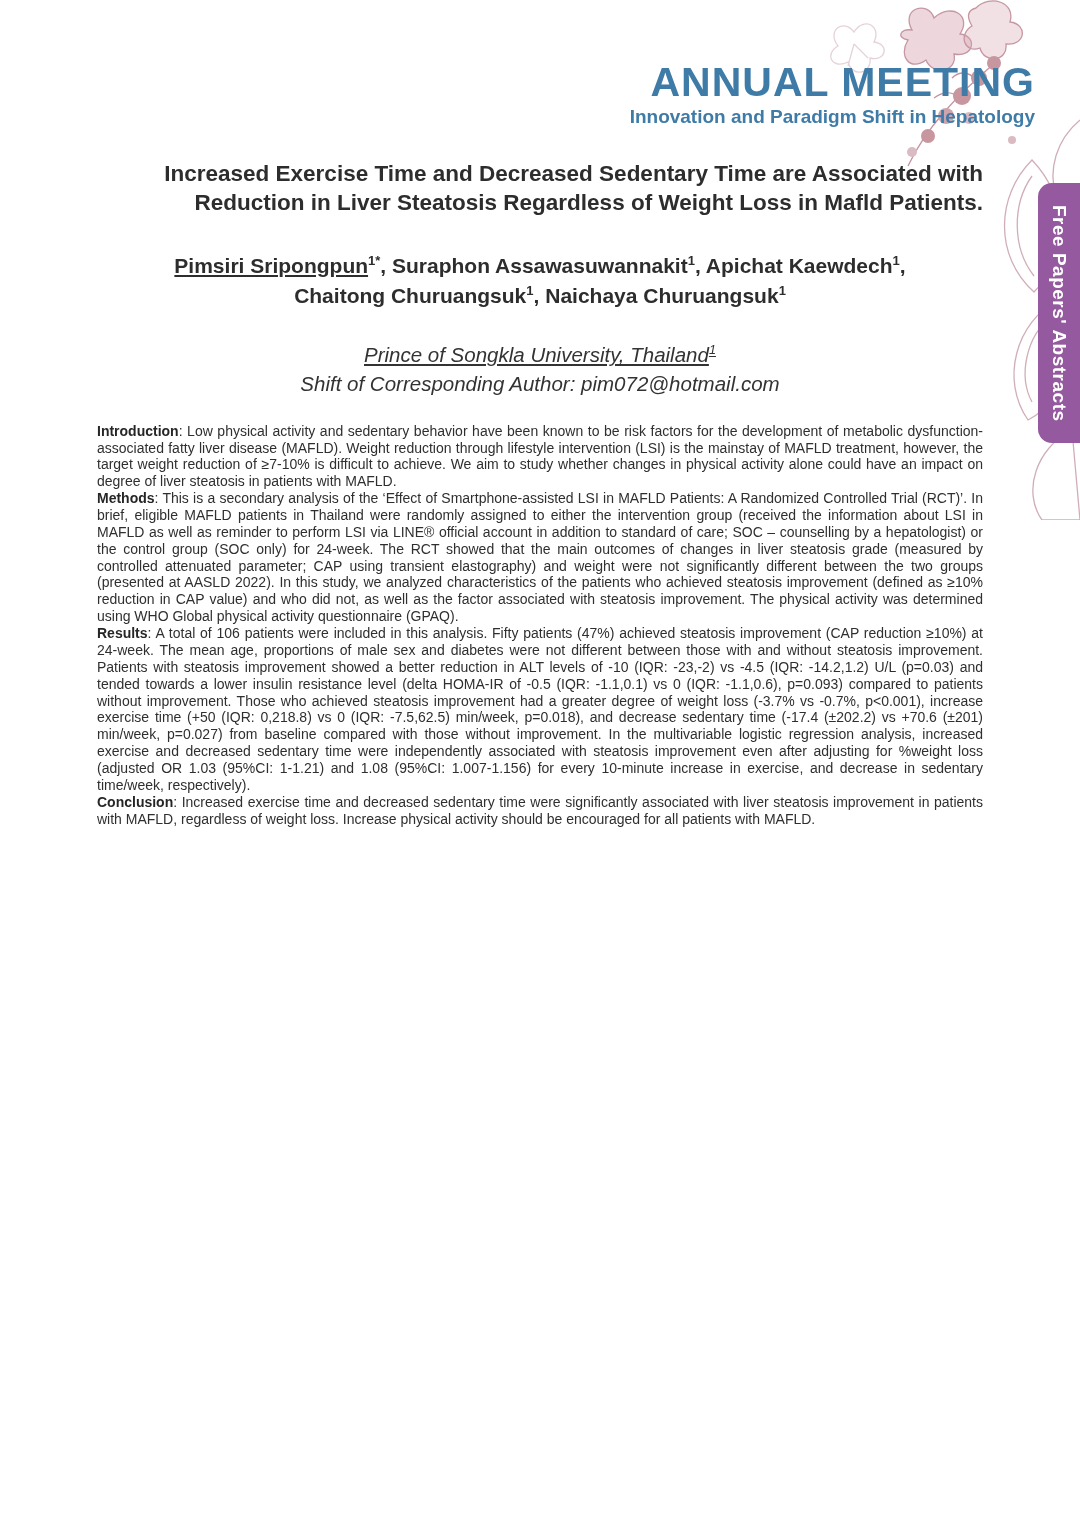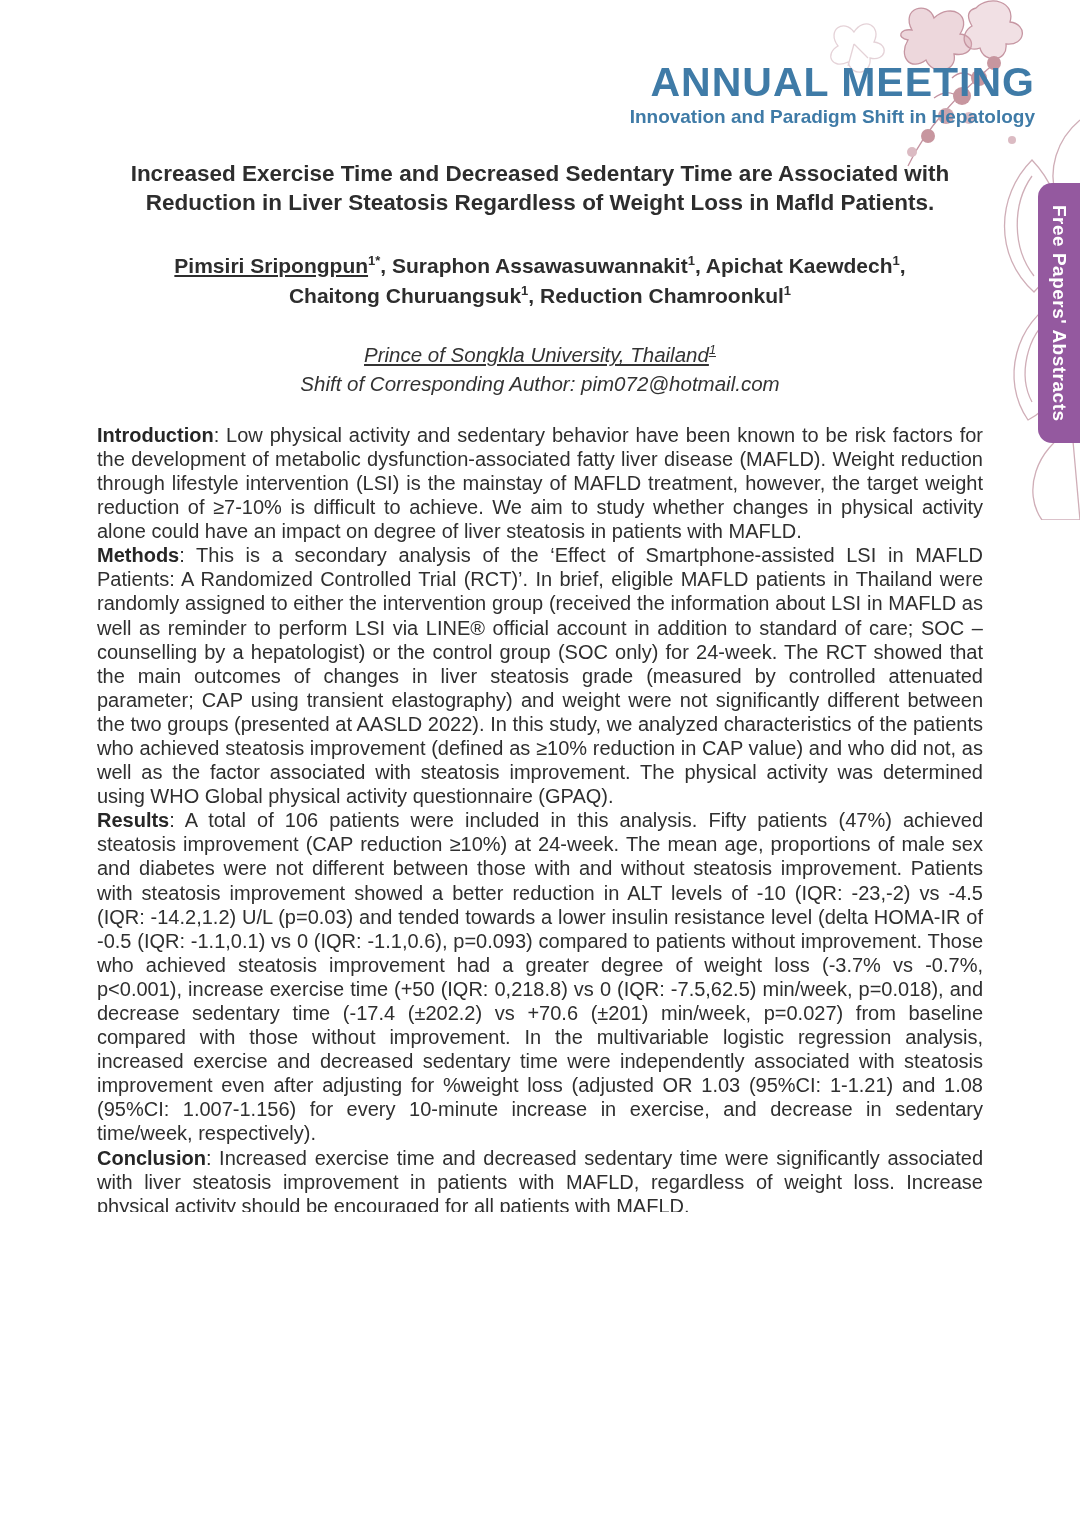--- a/index.html
+++ b/index.html
@@ -23,26 +23,26 @@
     background:#94599f; border-radius:14px 0 0 14px;
     display:flex; align-items:center; justify-content:center;
   }
   .side-tab span {
     writing-mode:vertical-rl; color:#ffffff; font-weight:700;
     font-size:19px; letter-spacing:0.5px; white-space:nowrap;
   }
   
   .content { position:absolute; left:97px; top:150px; width:886px; }
   .code { color:#1f8794; font-weight:700; font-style:italic; font-size:21px; }
-  .title { margin-top:9px; text-align:center; font-weight:700; font-size:22.5px; line-height:1.3; color:#2d2d2d; }
+  .title { margin-top:9px; text-align:right; font-weight:700; font-size:22.5px; line-height:1.3; color:#2d2d2d; }
   .authors { margin-top:33px; text-align:center; font-weight:700; font-size:21px; line-height:1.45; color:#2d2d2d; }
   .authors sup, .affil sup { font-size:0.62em; vertical-align:super; line-height:0; }
   .u { text-decoration:underline; }
   .affil { margin-top:30px; text-align:center; font-style:italic; font-size:20.5px; line-height:1.4; color:#333; }
-  .body-text { margin-top:24px; text-align:justify; font-size:20px; line-height:1.205; color:#2f2f2f; }
+  .body-text { margin-top:24px; text-align:justify; font-size:14px; line-height:1.205; color:#2f2f2f; }
   .body-text p { margin:0; }
   .body-text b { font-weight:700; color:#262626; }
   
   .footer-pill {
     position:absolute; left:346px; top:1470px; width:246px; height:40px;
     border:2px solid #c98a52; border-radius:22px; background:#ffffff;
     display:flex; align-items:center; cursor:pointer;
   }
   .footer-pill .home { flex:1.35; text-align:center; font-size:22px; color:#737373; }
   .footer-pill .divider { width:1.5px; height:24px; background:#c9a98f; }
@@ -100,21 +100,21 @@
 
   <div class="content">
 
     <div class="title">
       <div>Increased Exercise Time and Decreased Sedentary Time are Associated with</div>
       <div>Reduction in Liver Steatosis Regardless of Weight Loss in Mafld Patients.</div>
     </div>
 
     <div class="authors">
       <div><span class="u">Pimsiri Sripongpun</span><sup>1*</sup><span>, Suraphon Assawasuwannakit</span><sup>1</sup><span>, Apichat Kaewdech</span><sup>1</sup><span>,</span></div>
-      <div><span>Chaitong Churuangsuk</span><sup>1</sup><span>, Reduction Chamroonkul</span><sup>1</sup></div>
+      <div><span>Chaitong Churuangsuk</span><sup>1</sup><span>, Naichaya Churuangsuk</span><sup>1</sup></div>
     </div>
 
     <div class="affil">
       <div><span class="u">Prince of Songkla University, Thailand</span><sup class="u">1</sup></div>
       <div>Shift of Corresponding Author: pim072@hotmail.com</div>
     </div>
 
     <div class="body-text">
       <p><b>Introduction</b><span>: Low physical activity and sedentary behavior have been known to be risk factors for the development of metabolic dysfunction-associated fatty liver disease (MAFLD). Weight reduction through lifestyle intervention (LSI) is the mainstay of MAFLD treatment, however, the target weight reduction of ≥7-10% is difficult to achieve. We aim to study whether changes in physical activity alone could have an impact on degree of liver steatosis in patients with MAFLD.</span></p>
       <p><b>Methods</b><span>: This is a secondary analysis of the ‘Effect of Smartphone-assisted LSI in MAFLD Patients: A Randomized Controlled Trial (RCT)’. In brief, eligible MAFLD patients in Thailand were randomly assigned to either the intervention group (received the information about LSI in MAFLD as well as reminder to perform LSI via LINE® official account in addition to standard of care; SOC – counselling by a hepatologist) or the control group (SOC only) for 24-week. The RCT showed that the main outcomes of changes in liver steatosis grade (measured by controlled attenuated parameter; CAP using transient elastography) and weight were not significantly different between the two groups (presented at AASLD 2022). In this study, we analyzed characteristics of the patients who achieved steatosis improvement (defined as ≥10% reduction in CAP value) and who did not, as well as the factor associated with steatosis improvement. The physical activity was determined using WHO Global physical activity questionnaire (GPAQ).</span></p>

